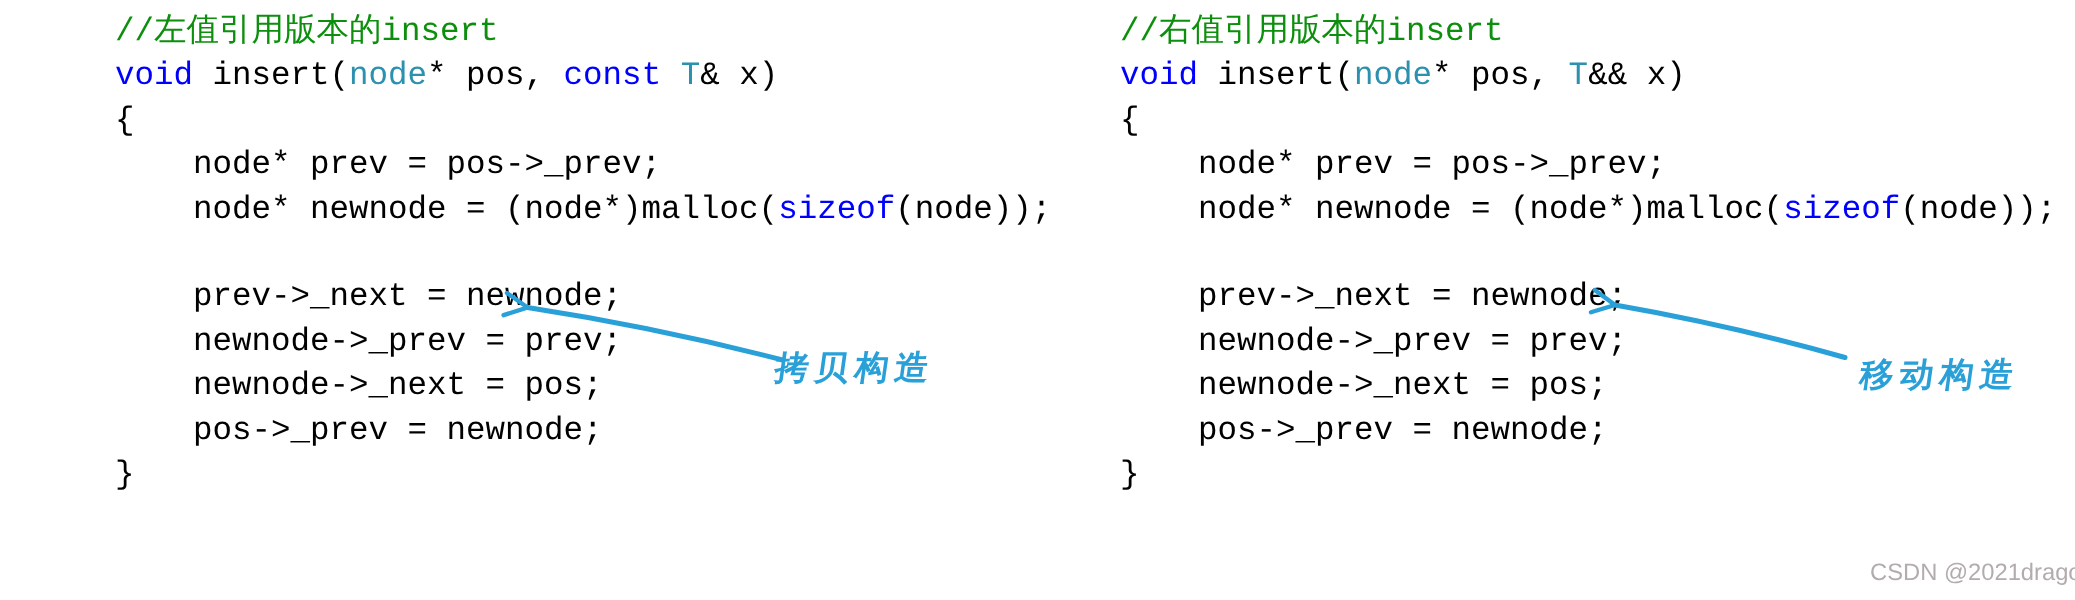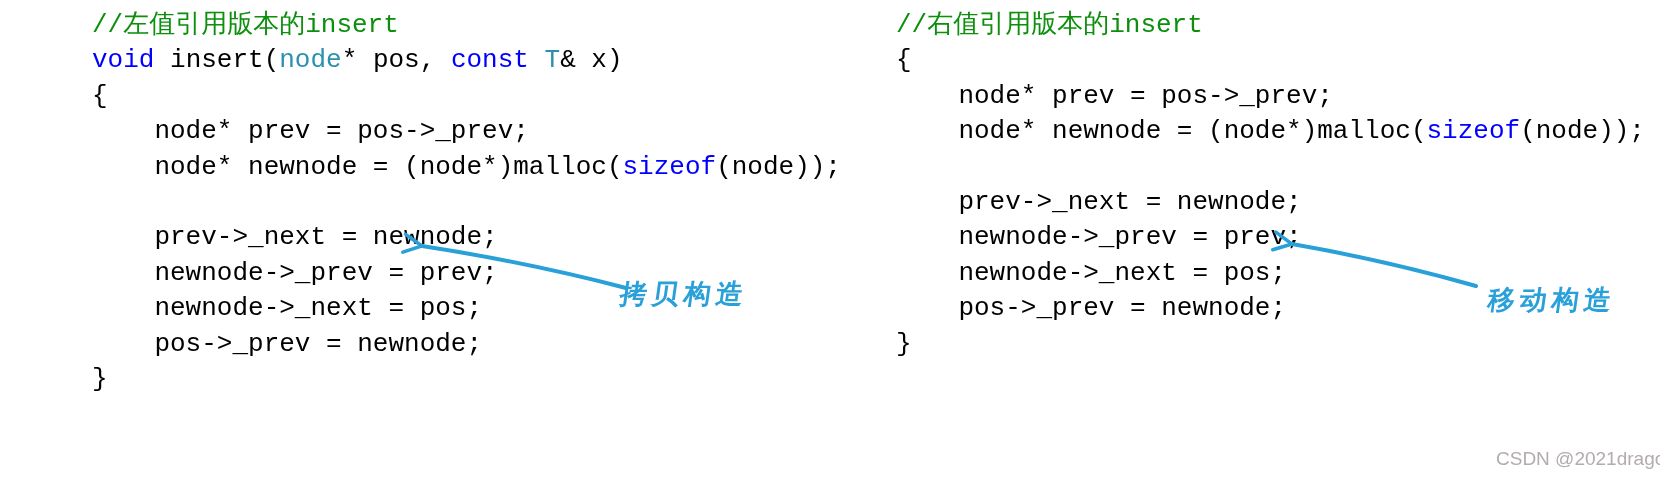--- a/index.html
+++ b/index.html
@@ -61,20 +61,21 @@
     <div class="code-line">&nbsp;</div>
     <div class="code-line"><span class="tk-n">    prev-&gt;_next = newnode;</span></div>
     <div class="code-line"><span class="tk-n">    newnode-&gt;_prev = prev;</span></div>
     <div class="code-line"><span class="tk-n">    newnode-&gt;_next = pos;</span></div>
     <div class="code-line"><span class="tk-n">    pos-&gt;_prev = newnode;</span></div>
     <div class="code-line"><span class="tk-n">}</span></div>
   </div>
 
 <div class="code-panel right">
     <div class="code-line"><span class="tk-c">//右值引用版本的insert</span></div>
+    <div class="code-line"><span class="tk-k">void</span><span class="tk-n"> insert(</span><span class="tk-t">node</span><span class="tk-n">* pos, </span><span class="tk-t">T</span><span class="tk-n">&amp;&amp; x)</span></div>
     <div class="code-line"><span class="tk-n">{</span></div>
     <div class="code-line"><span class="tk-n">    node* prev = pos-&gt;_prev;</span></div>
     <div class="code-line"><span class="tk-n">    node* newnode = (node*)malloc(</span><span class="tk-k">sizeof</span><span class="tk-n">(node));</span></div>
     <div class="code-line">&nbsp;</div>
     <div class="code-line"><span class="tk-n">    prev-&gt;_next = newnode;</span></div>
     <div class="code-line"><span class="tk-n">    newnode-&gt;_prev = prev;</span></div>
     <div class="code-line"><span class="tk-n">    newnode-&gt;_next = pos;</span></div>
     <div class="code-line"><span class="tk-n">    pos-&gt;_prev = newnode;</span></div>
     <div class="code-line"><span class="tk-n">}</span></div>
   </div>

